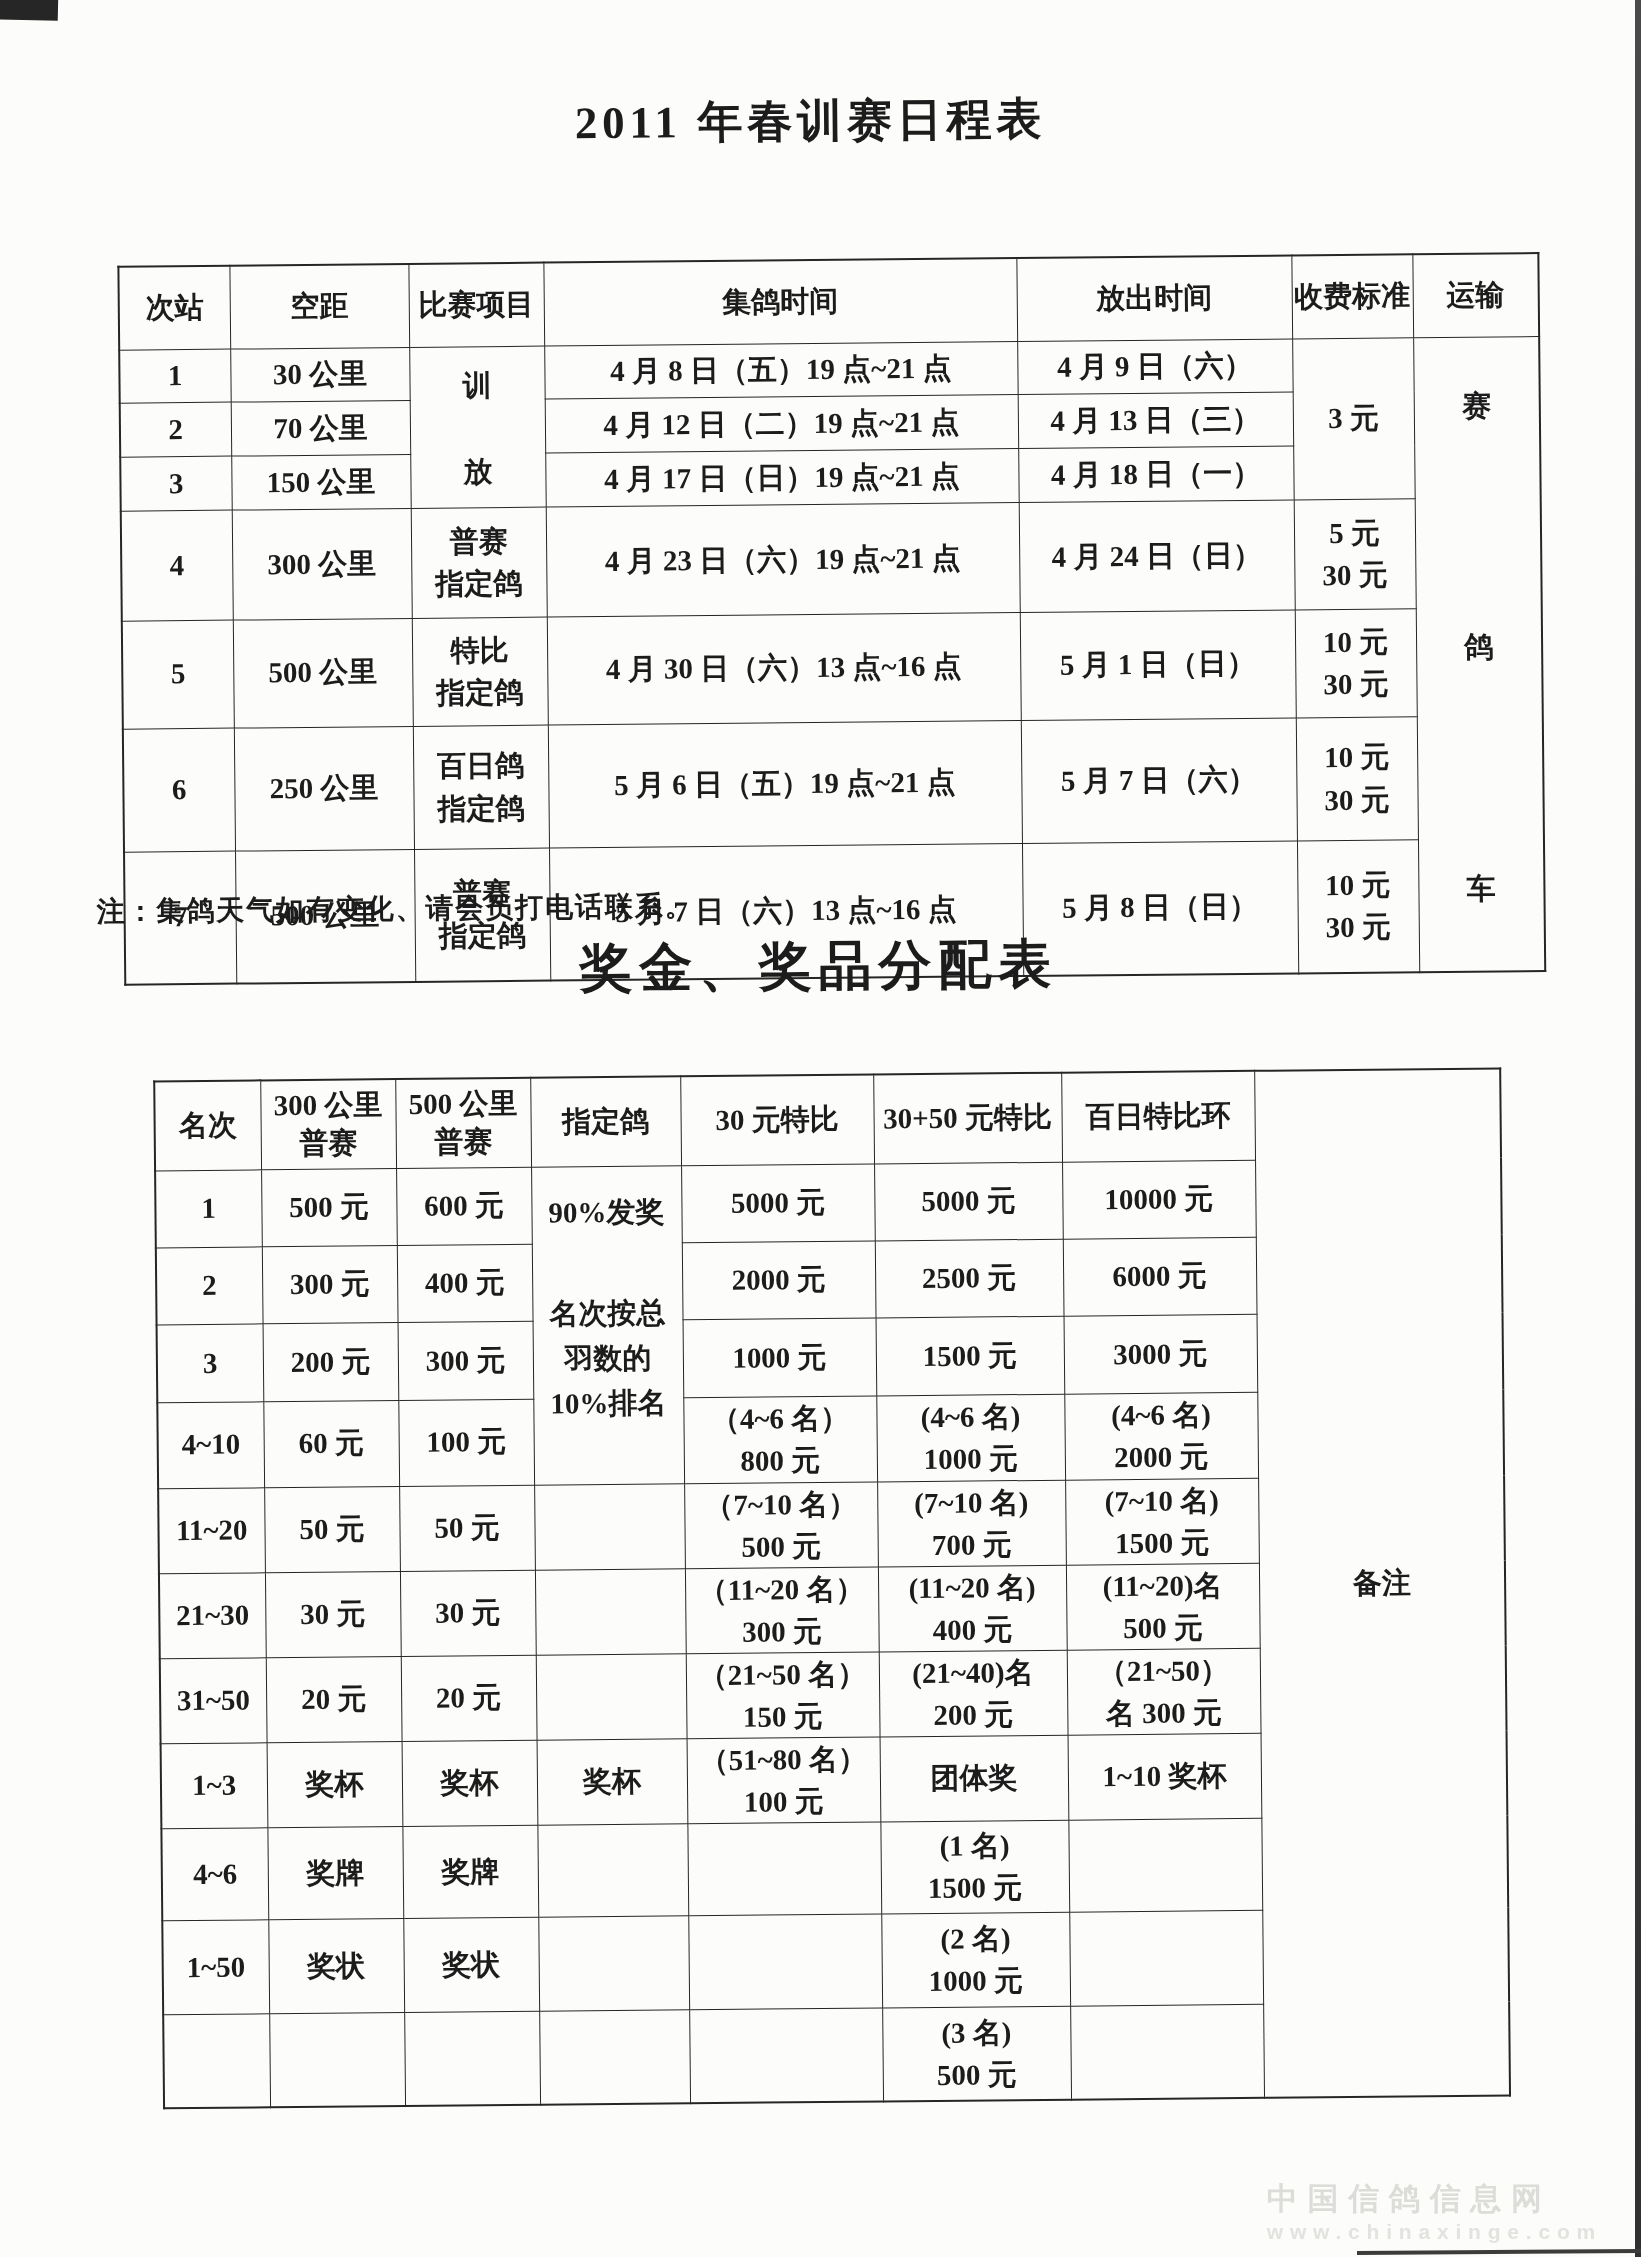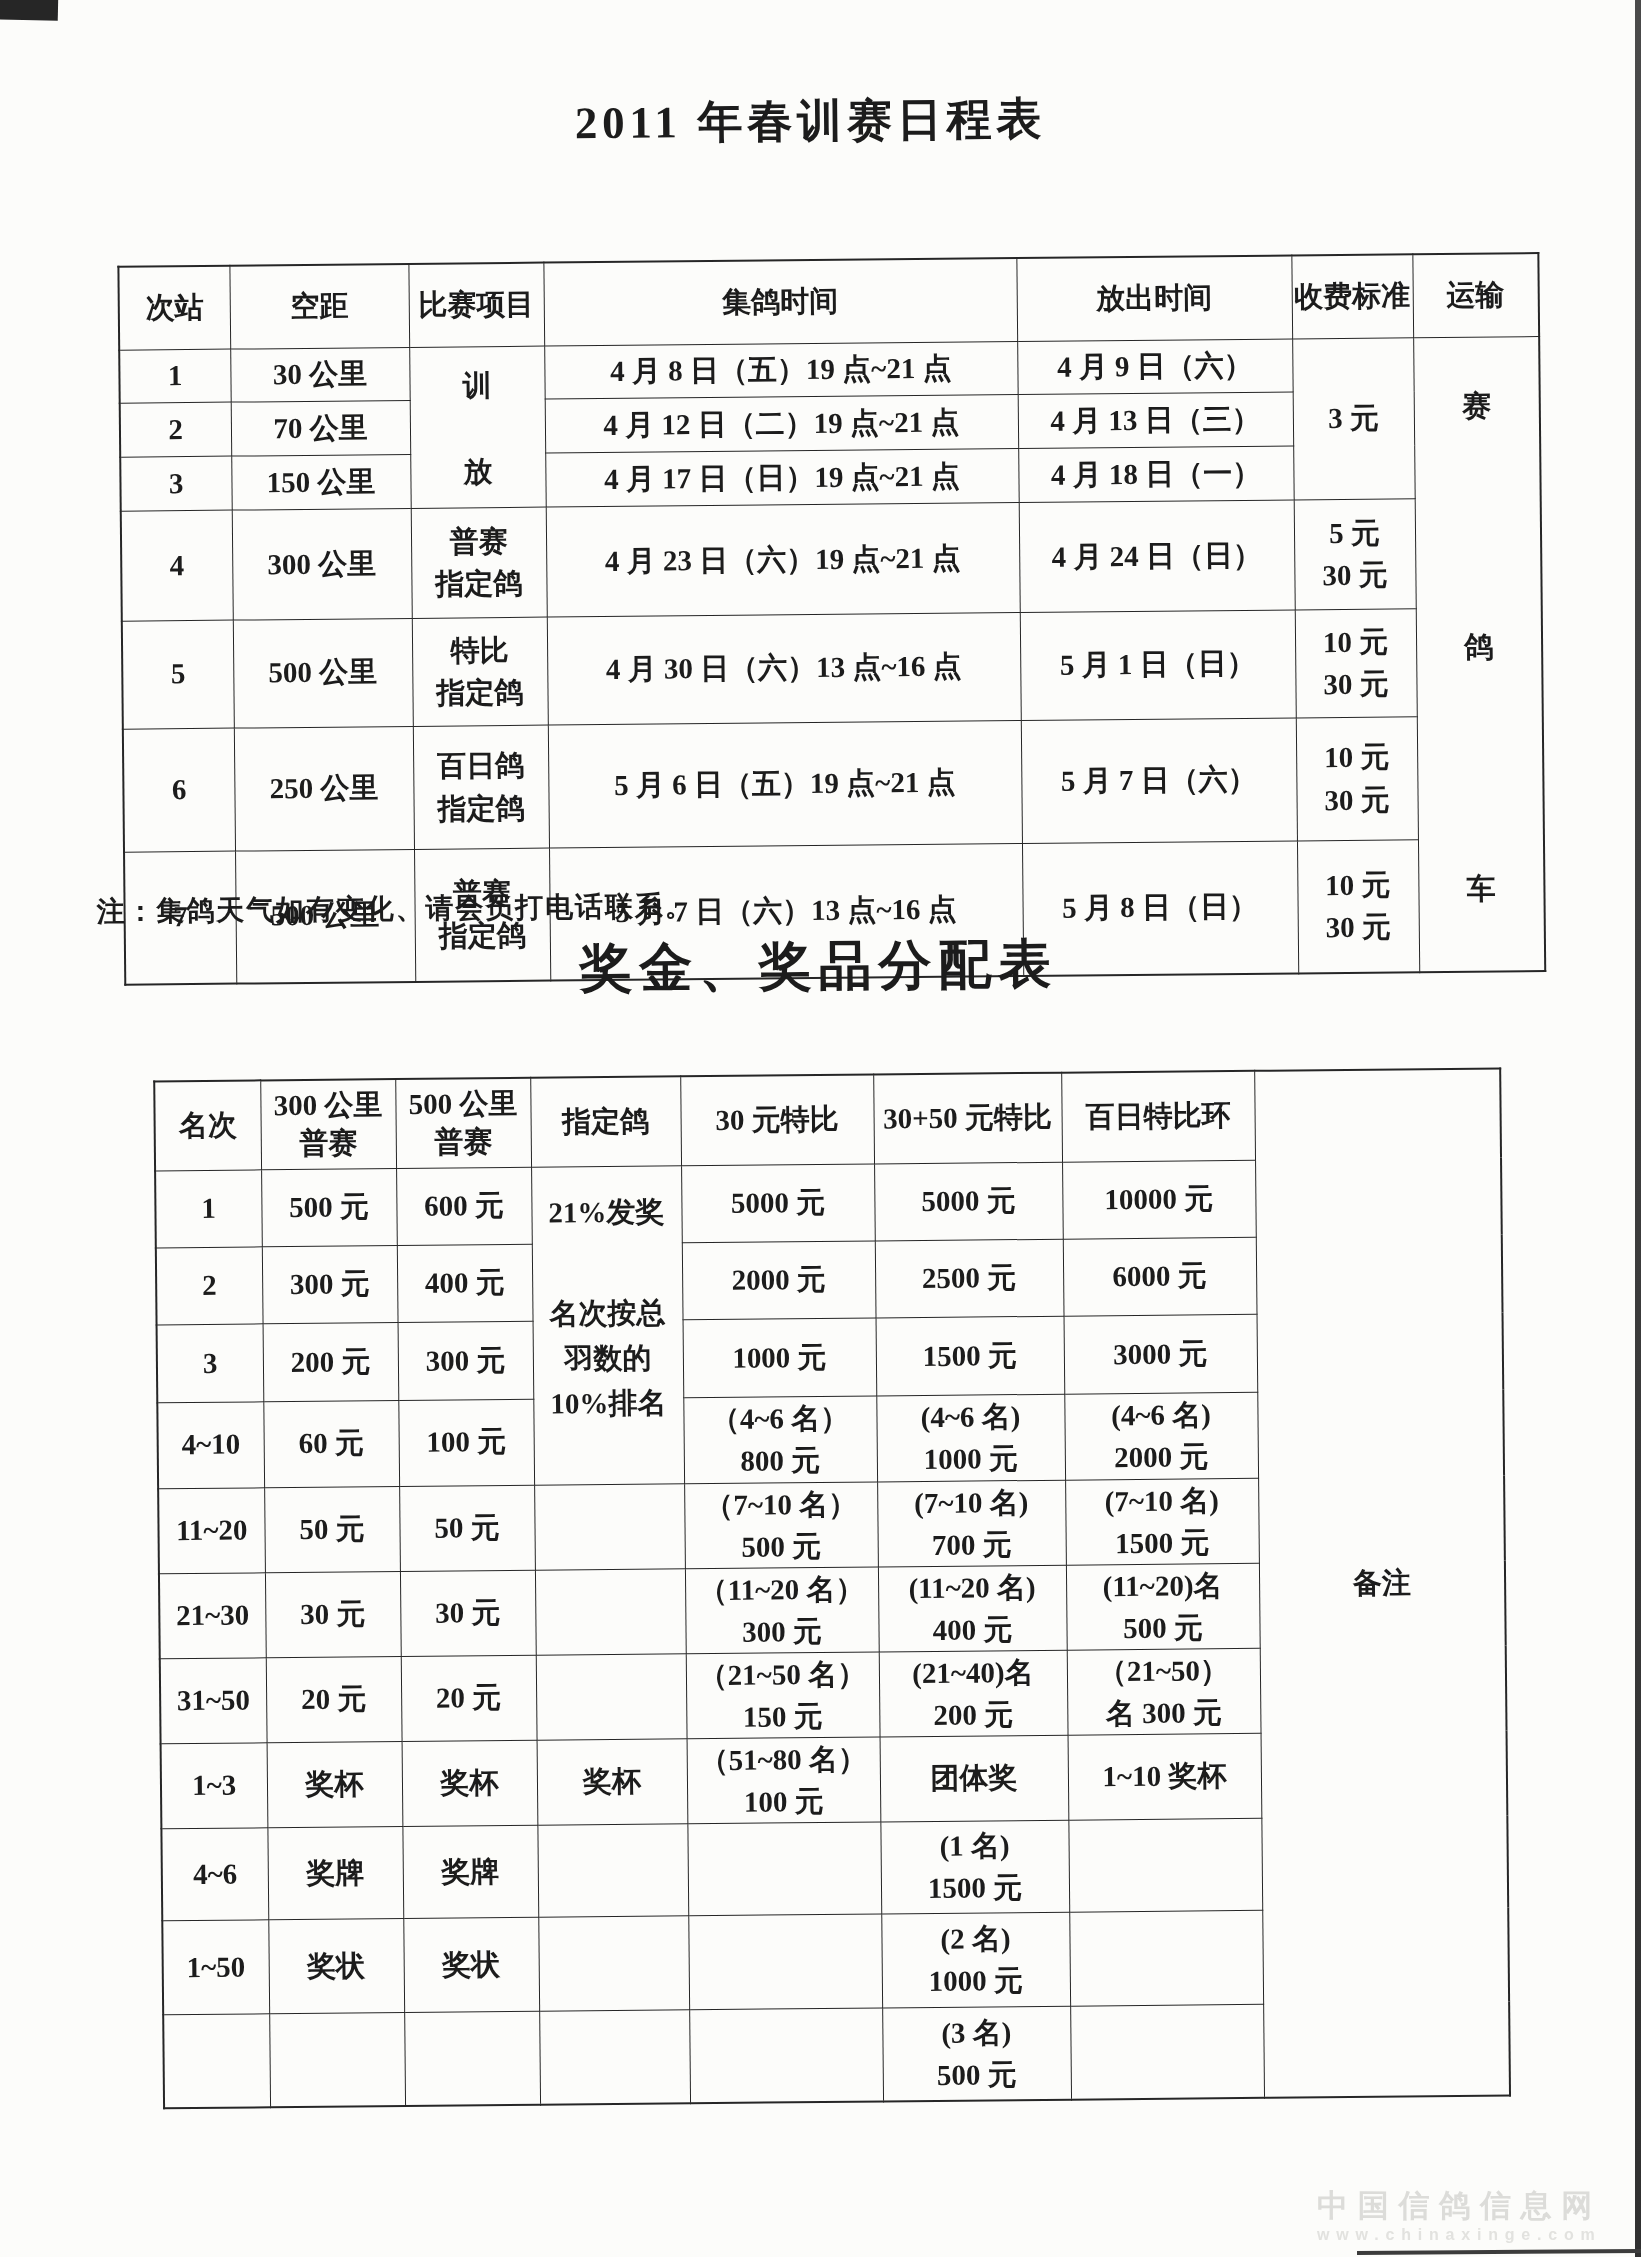--- a/index.html
+++ b/index.html
@@ -46,21 +46,21 @@
   .stack { display:flex; flex-direction:column; align-items:center; }
   .ev13-stack { height:124px; justify-content:space-between; padding:7.7px 0 3.9px; }
   .transport-stack { height:521px; justify-content:space-between; padding:50px 0 62px; }
   .ding-stack { height:290px; justify-content:flex-start; padding-top:27px; }
   .ding-stack .l2 { margin-top:60px; line-height:1.55; padding:0 9.7px; }
   .remark-cell { vertical-align:top; padding-top:25px; }
 
   .wm { position:absolute; right:39px; bottom:11.6px; text-align:left; line-height:1.25;
         font-family:"Liberation Sans","DejaVu Sans",sans-serif; }
   .wm1 { font-size:31px; font-weight:700; color:#dcdcd9; letter-spacing:9.7px; }
-  .wm2 { font-size:16px; font-weight:700; color:#e2e2df; letter-spacing:6.8px; }
+  .wm2 { font-size:21px; font-weight:700; color:#e2e2df; letter-spacing:6.8px; }
 </style>
 </head>
 <body>
 
 <div class="page">
   <div class="skew">
 
     <div class="title1">2011 年春训赛日程表</div>
 
     <table class="t t1">
@@ -198,21 +198,21 @@
         <td>30+50 元特比</td>
         <td>百日特比环</td>
         <td rowspan="12" class="remark-cell">备注</td>
       </tr>
       <tr class="rh80">
         <td>1</td>
         <td>500 元</td>
         <td>600 元</td>
         <td rowspan="4" class="vt">
           <div class="stack ding-stack">
-            <span>21%发奖</span>
+            <span>90%发奖</span>
             <span class="l2">名次按总羽数的 10%排名</span>
           </div>
         </td>
         <td>5000 元</td>
         <td>5000 元</td>
         <td>10000 元</td>
       </tr>
       <tr class="rh80">
         <td>2</td>
         <td>300 元</td>

